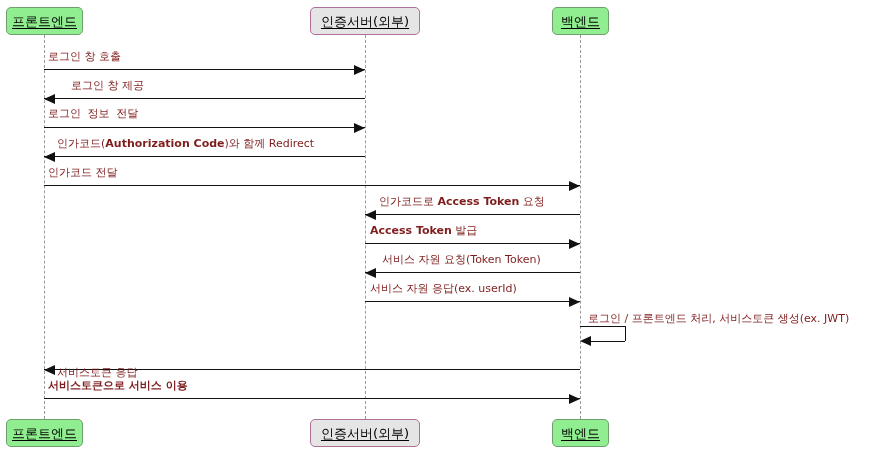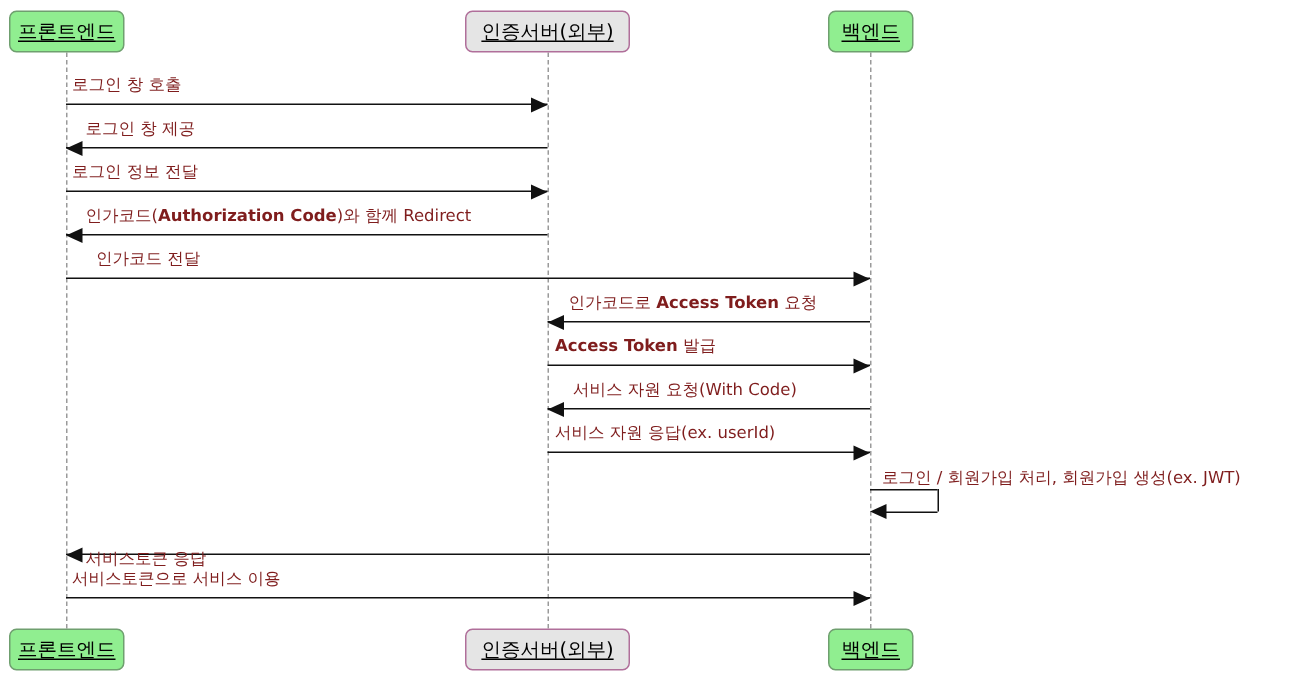--- a/index.html
+++ b/index.html
@@ -112,48 +112,48 @@
   <div class="participant p-green" style="left:552px; top:419px; width:57px; height:28px;">
     <span class="plabel">백엔드</span>
   </div>
 
   <div id="messages-layer">
       <div class="msg-line" style="left: 44px; top: 69px; width: 321px;"></div>
       <div class="arrowhead arrow-right" style="left: 354px; top: 65px;"></div>
       <div class="msg-label" style="left: 48px; top: 51px;">로그인 창 호출</div>
       <div class="msg-line" style="left: 44px; top: 98px; width: 321px;"></div>
       <div class="arrowhead arrow-left" style="left: 44px; top: 94px;"></div>
-      <div class="msg-label" style="left: 57px; top: 80px;">로그인 창 제공</div>
+      <div class="msg-label" style="left: 71px; top: 80px;">로그인 창 제공</div>
       <div class="msg-line" style="left: 44px; top: 127px; width: 321px;"></div>
       <div class="arrowhead arrow-right" style="left: 354px; top: 123px;"></div>
-      <div class="msg-label" style="left: 48px; top: 109px;">로그인 정보 전달</div>
+      <div class="msg-label" style="left: 48px; top: 109px; font-family: Liberation Mono, monospace;">로그인 정보 전달</div>
       <div class="msg-line" style="left: 44px; top: 156px; width: 321px;"></div>
       <div class="arrowhead arrow-left" style="left: 44px; top: 152px;"></div>
       <div class="msg-label" style="left: 57px; top: 138px;">인가코드(<b>Authorization Code</b>)와 함께 Redirect</div>
       <div class="msg-line" style="left: 44px; top: 185px; width: 536px;"></div>
       <div class="arrowhead arrow-right" style="left: 569px; top: 181px;"></div>
-      <div class="msg-label" style="left: 64px; top: 167px;">인가코드 전달</div>
+      <div class="msg-label" style="left: 48px; top: 167px;">인가코드 전달</div>
       <div class="msg-line" style="left: 365px; top: 214px; width: 215px;"></div>
       <div class="arrowhead arrow-left" style="left: 365px; top: 210px;"></div>
       <div class="msg-label" style="left: 379px; top: 196px;">인가코드로 <b>Access Token</b> 요청</div>
       <div class="msg-line" style="left: 365px; top: 243px; width: 215px;"></div>
       <div class="arrowhead arrow-right" style="left: 569px; top: 239px;"></div>
       <div class="msg-label" style="left: 370px; top: 225px; text-align: right;"><b>Access Token</b> 발급</div>
       <div class="msg-line" style="left: 365px; top: 272px; width: 215px;"></div>
       <div class="arrowhead arrow-left" style="left: 365px; top: 268px;"></div>
-      <div class="msg-label" style="left: 382px; top: 254px;">서비스 자원 요청(With Code)</div>
+      <div class="msg-label" style="left: 382px; top: 254px;">서비스 자원 요청(Token Token)</div>
       <div class="msg-line" style="left: 365px; top: 301px; width: 215px;"></div>
       <div class="arrowhead arrow-right" style="left: 569px; top: 297px;"></div>
       <div class="msg-label" style="left: 370px; top: 283px; text-align: center;">서비스 자원 응답(ex. userId)</div>
       <div class="msg-line" style="left: 580px; top: 326px; width: 45px;"></div>
       <div class="self-seg" style="left: 625px; top: 326px; height: 15px; border-left-width: 1px;"></div>
       <div class="msg-line" style="left: 590px; top: 341px; width: 35px;"></div>
       <div class="arrowhead arrow-left" style="left: 580px; top: 336px;"></div>
-      <div class="msg-label" style="left: 588px; top: 313px;">로그인 / 회원가입 처리, 회원가입 생성(ex. JWT)</div>
+      <div class="msg-label" style="left: 588px; top: 313px;">로그인 / 프론트엔드 처리, 서비스토큰 생성(ex. JWT)</div>
       <div class="msg-line" style="left: 44px; top: 369px; width: 536px;"></div>
       <div class="arrowhead arrow-left" style="left: 44px; top: 365px;"></div>
       <div class="msg-label" style="left: 57px; top: 351px; margin-top: 16px;">서비스토큰 응답</div>
       <div class="msg-line" style="left: 44px; top: 398px; width: 536px;"></div>
       <div class="arrowhead arrow-right" style="left: 569px; top: 394px;"></div>
-      <div class="msg-label" style="left: 48px; top: 380px;">서비스토큰으로 서비스 이용</div>
+      <div class="msg-label" style="left: 48px; top: 380px; font-weight: bold;">서비스토큰으로 서비스 이용</div>
     </div>
 
 </div>
 
 </body></html>

